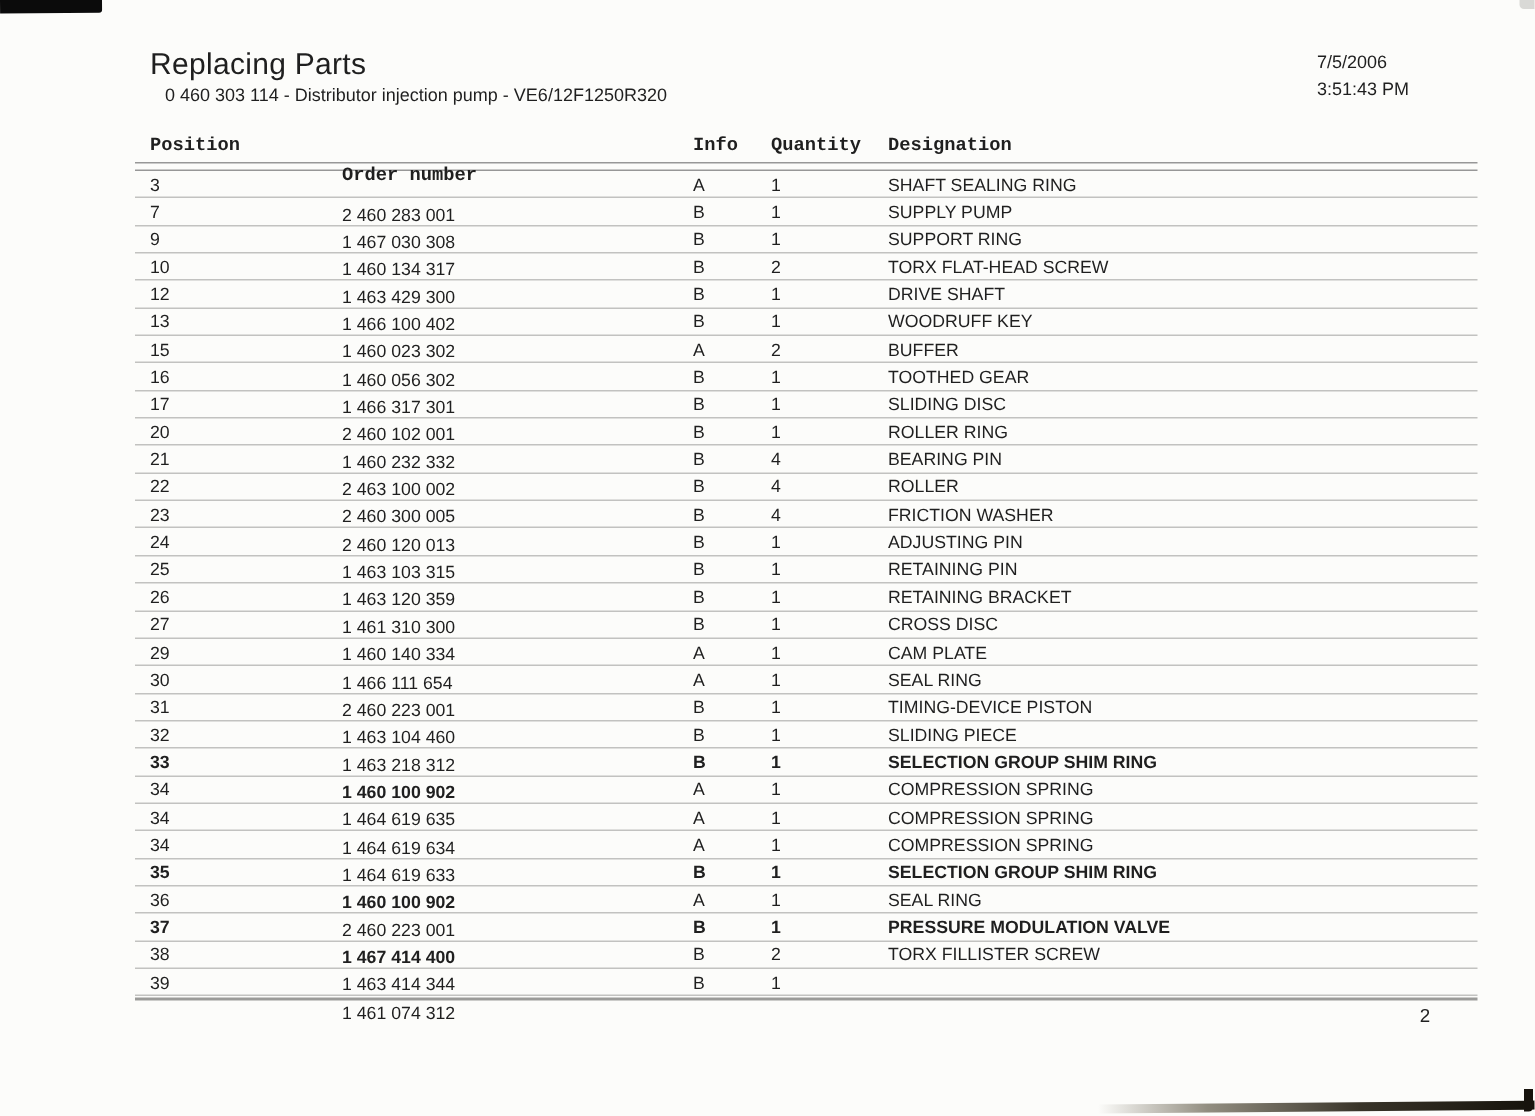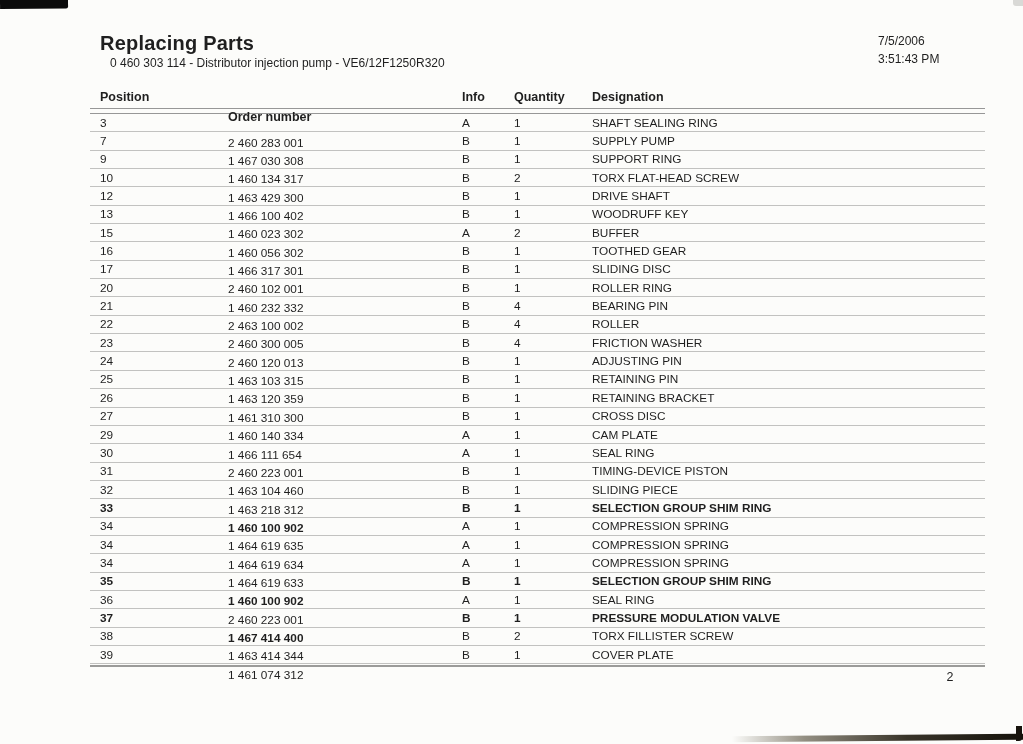--- a/index.html
+++ b/index.html
@@ -16,27 +16,27 @@
   
   .artifact { position: absolute; }
   .top-left-bar { left: 0; top: 0; width: 68px; height: 9px; background: #0b0b0b; border-radius: 0 0 2px 0; transform: rotate(-0.4deg); transform-origin: left top; }
   .top-right-mark { left: 1013px; top: 0; width: 10px; height: 6px; background: #d9d9d6; border-radius: 0 0 0 3px; }
   .bottom-shadow { left: 732px; top: 735px; width: 291px; height: 6px;
     background: linear-gradient(to right, rgba(90,80,50,0), rgba(60,52,30,0.55) 25%, rgba(35,30,18,0.9) 60%, #15120b);
     transform: rotate(-0.5deg); }
   .bottom-shadow-tick { left: 1016px; top: 726px; width: 6px; height: 15px; background: #17130d; border-radius: 0 0 3px 0; }
 
   
-  .title { position: absolute; left: 100px; top: 32px; font-size: 20px; font-weight: 700; letter-spacing: 0.2px; }
+  .title { position: absolute; left: 100px; top: 32px; font-size: 20px; font-weight: 400; letter-spacing: 0.2px; }
   .subtitle { position: absolute; left: 110px; top: 56px; font-size: 12px; }
   .datetime { position: absolute; left: 878px; top: 32px; font-size: 12px; line-height: 18px; }
 
   
   .table { position: absolute; left: 90px; top: 86px; width: 895px; }
-  .thead { display: flex; height: 22px; align-items: center; font-weight: 700; font-size: 12.5px; }
+  .thead { display: flex; height: 22px; align-items: center; font-weight: 700; font-size: 12.5px; font-family: Liberation Mono, monospace; }
   .double-line { height: 6px; border-top: 1px solid #979797; border-bottom: 1px solid #979797; }
   .trow { display: flex; height: 18.35px; align-items: center; font-size: 11.8px; border-bottom: 1px solid #c2c2c0; }
   .trow.bold { font-weight: 700; align-items: center; }
   .closing-line { height: 0; border-top: 2px solid #9b9b99; margin-top: 0.5px; }
 
   .col-pos   { width: 138px; padding-left: 10px; flex: 0 0 auto; }
   .col-order { width: 190px; flex: 0 0 auto; margin-top: 40px; }
   .col-info  { width: 52px;  flex: 0 0 auto; margin-left: 44px; }
   .col-qty   { width: 78px;  flex: 0 0 auto; }
   .col-desig { flex: 1 1 auto; }
@@ -272,21 +272,20 @@
           <span class="col-order">1 463 414 344</span>
           <span class="col-info">B</span>
           <span class="col-qty">2</span>
           <span class="col-desig">TORX FILLISTER SCREW</span>
         </div>
         <div class="trow">
           <span class="col-pos">39</span>
           <span class="col-order">1 461 074 312</span>
           <span class="col-info">B</span>
           <span class="col-qty">1</span>
-          <span class="col-desig">COVER PLATE</span>
         </div>
       </div>
     <div class="closing-line"></div>
   </div>
 
   <div class="page-number">2</div>
 
 </div>
 
 </body></html>

